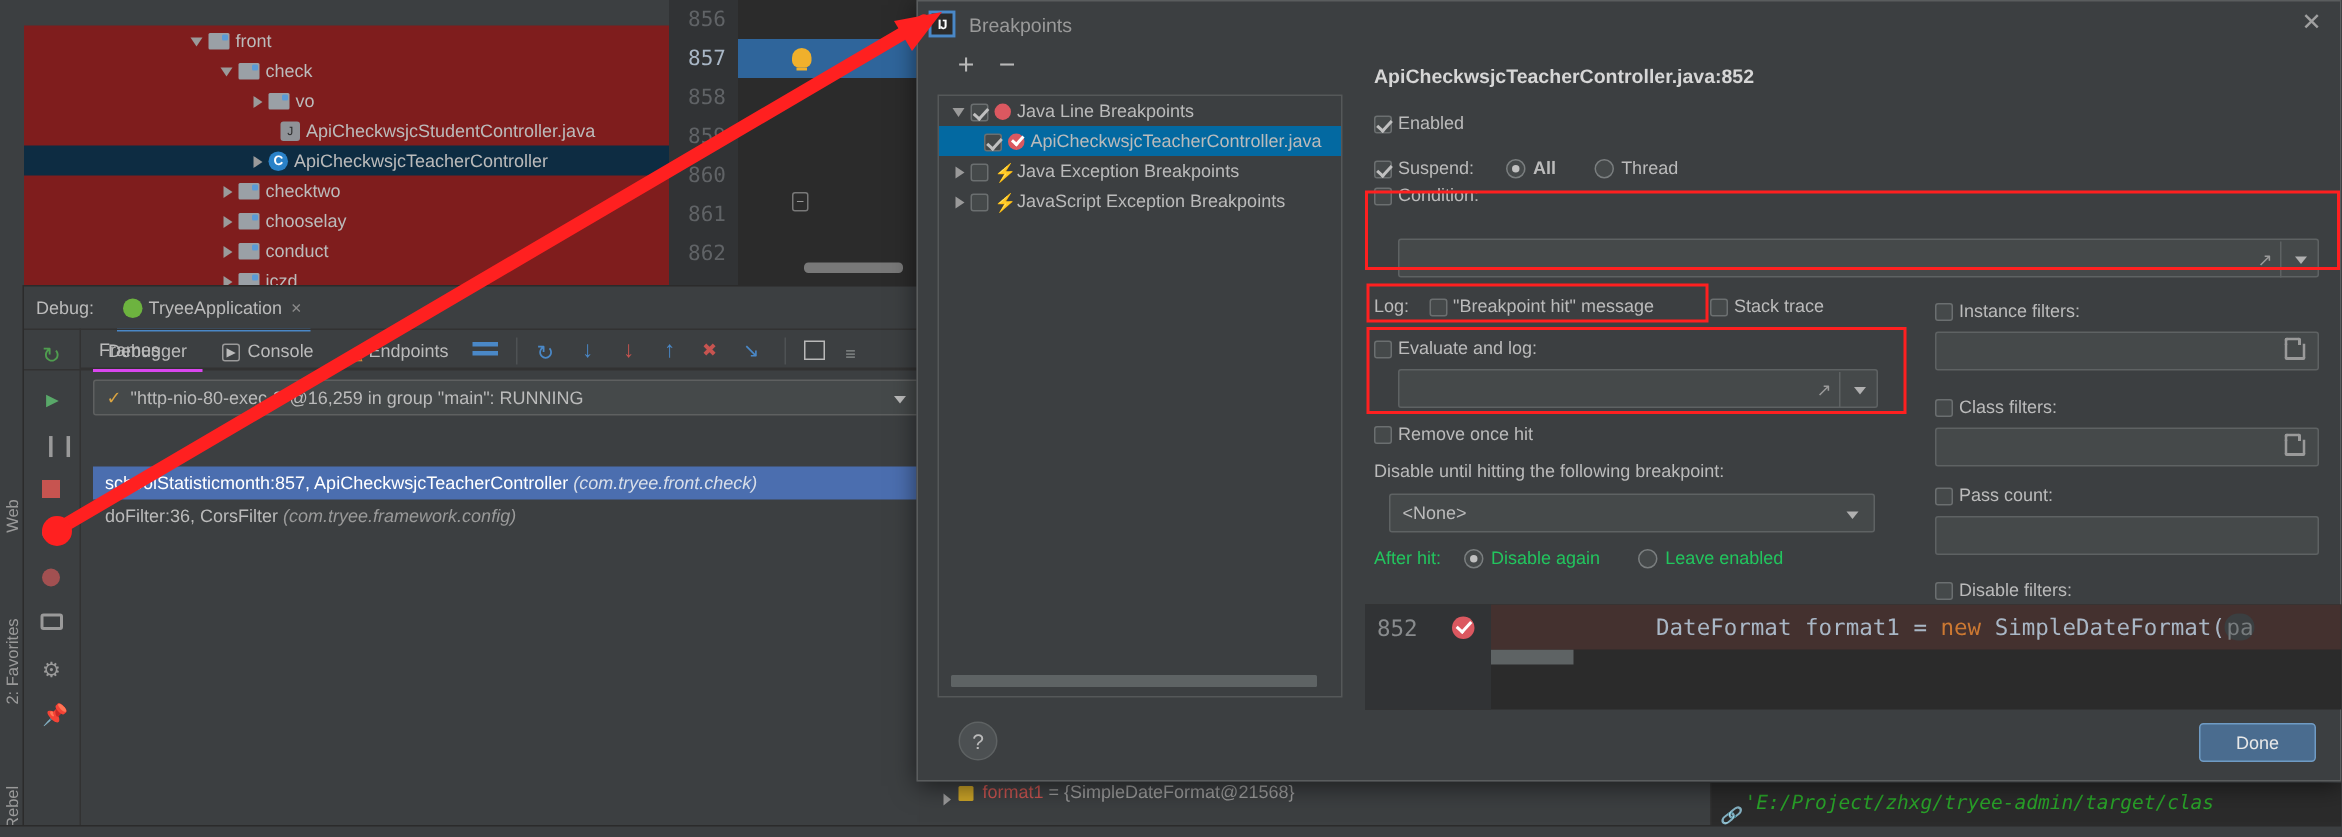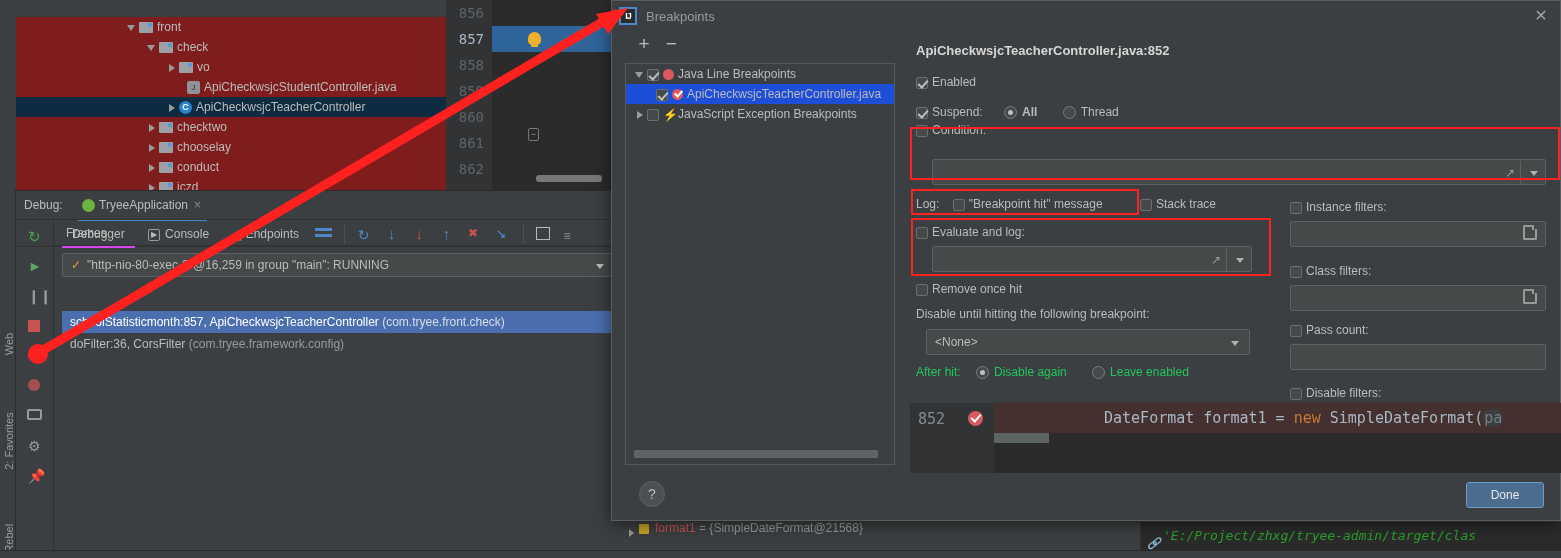--- a/index.html
+++ b/index.html
@@ -149,21 +149,21 @@
     position:absolute; left:46px; top:62px; width:551px; height:24px;
     background:#45494a; border:1px solid #5e6060; border-radius:2px;
     line-height:22px; padding-left:8px; color:#bbbbbb; font-size:12px;
   }
   .combo-arrow { position:absolute; right:8px; top:10px; border-top:5px solid #bbbbbb; border-left:4px solid transparent; border-right:4px solid transparent;}
   .frame-row {
     position:absolute; left:46px; width:551px; height:22px; line-height:22px;
     padding-left:8px; font-size:12px; color:#bbbbbb; white-space:nowrap;
   }
   .frame-row.sel { background:#4b6eaf; color:#ffffff; }
-  .frame-pkg { color:#9a9a9a; }
+  .frame-pkg { color:#9a9a9a; font-style:italic; }
   .frame-row.sel .frame-pkg { color:#d8dee9; }
 
   
   .vars-area {
     position:absolute; left:613px; top:498px; width:948px; height:60px;
     background:#3c3f41;
   }
   .var-row { height:20px; line-height:20px; padding-left:16px; white-space:nowrap; font-size:12px;}
   .var-ico{ display:inline-block; width:10px; height:10px; background:#c9a227; vertical-align:middle; margin-right:6px; border-radius:1px;}
   .var-name{ color:#c75450; }
@@ -205,21 +205,21 @@
   .bp-toolbar { height:28px; position:relative; padding-left:20px; }
   .tb-plus, .tb-minus {
     display:inline-block; width:24px; height:24px; line-height:22px;
     text-align:center; font-size:19px; color:#b9b9b9; cursor:pointer;
   }
   .bp-tree {
     position:absolute; left:13px; top:30px; width:270px; height:402px;
     background:#3c3f41; border:1px solid #555859; overflow:hidden;
   }
   .bp-row { height:20px; line-height:20px; white-space:nowrap; font-size:12px; color:#bbbbbb;}
-  .bp-row.sel { background:#1d4ed8; }
+  .bp-row.sel { background:#0369a1; }
   .cb {
     display:inline-block; width:12px; height:12px; vertical-align:middle;
     border:1px solid #6b6f70; background:#45494a; border-radius:2px;
     margin-right:4px; position:relative;
   }
   .cb.checked::after {
     content:""; position:absolute; left:3px; top:0px; width:4px; height:8px;
     border:solid #c0c0c0; border-width:0 2px 2px 0; transform:rotate(42deg);
   }
   .dot-red { display:inline-block; width:11px; height:11px; border-radius:50%; background:#db5860; vertical-align:middle; margin-right:4px;}
@@ -470,20 +470,23 @@
       </div>
 
       <div class="bp-tree">
         <div class="bp-row" style="padding-left:8px">
           <span class="arrow down"></span><span class="cb checked"></span><span class="dot-red"></span><span>Java Line Breakpoints</span>
         </div>
         <div class="bp-row sel" style="padding-left:30px">
           <span class="cb checked"></span><span class="dot-red-check"></span><span>ApiCheckwsjcTeacherController.java</span>
         </div>
         <div class="bp-row" style="padding-left:8px">
+          <span class="arrow right"></span><span class="cb"></span><span class="bolt">⚡</span><span>Java Exception Breakpoints</span>
+        </div>
+        <div class="bp-row" style="padding-left:8px">
           <span class="arrow right"></span><span class="cb"></span><span class="bolt">⚡</span><span>JavaScript Exception Breakpoints</span>
         </div>
         <div class="bp-hscroll"></div>
       </div>
     </div>
 
     <div class="dlg-right">
 
       <div class="bp-header">ApiCheckwsjcTeacherController.java:852</div>
 

